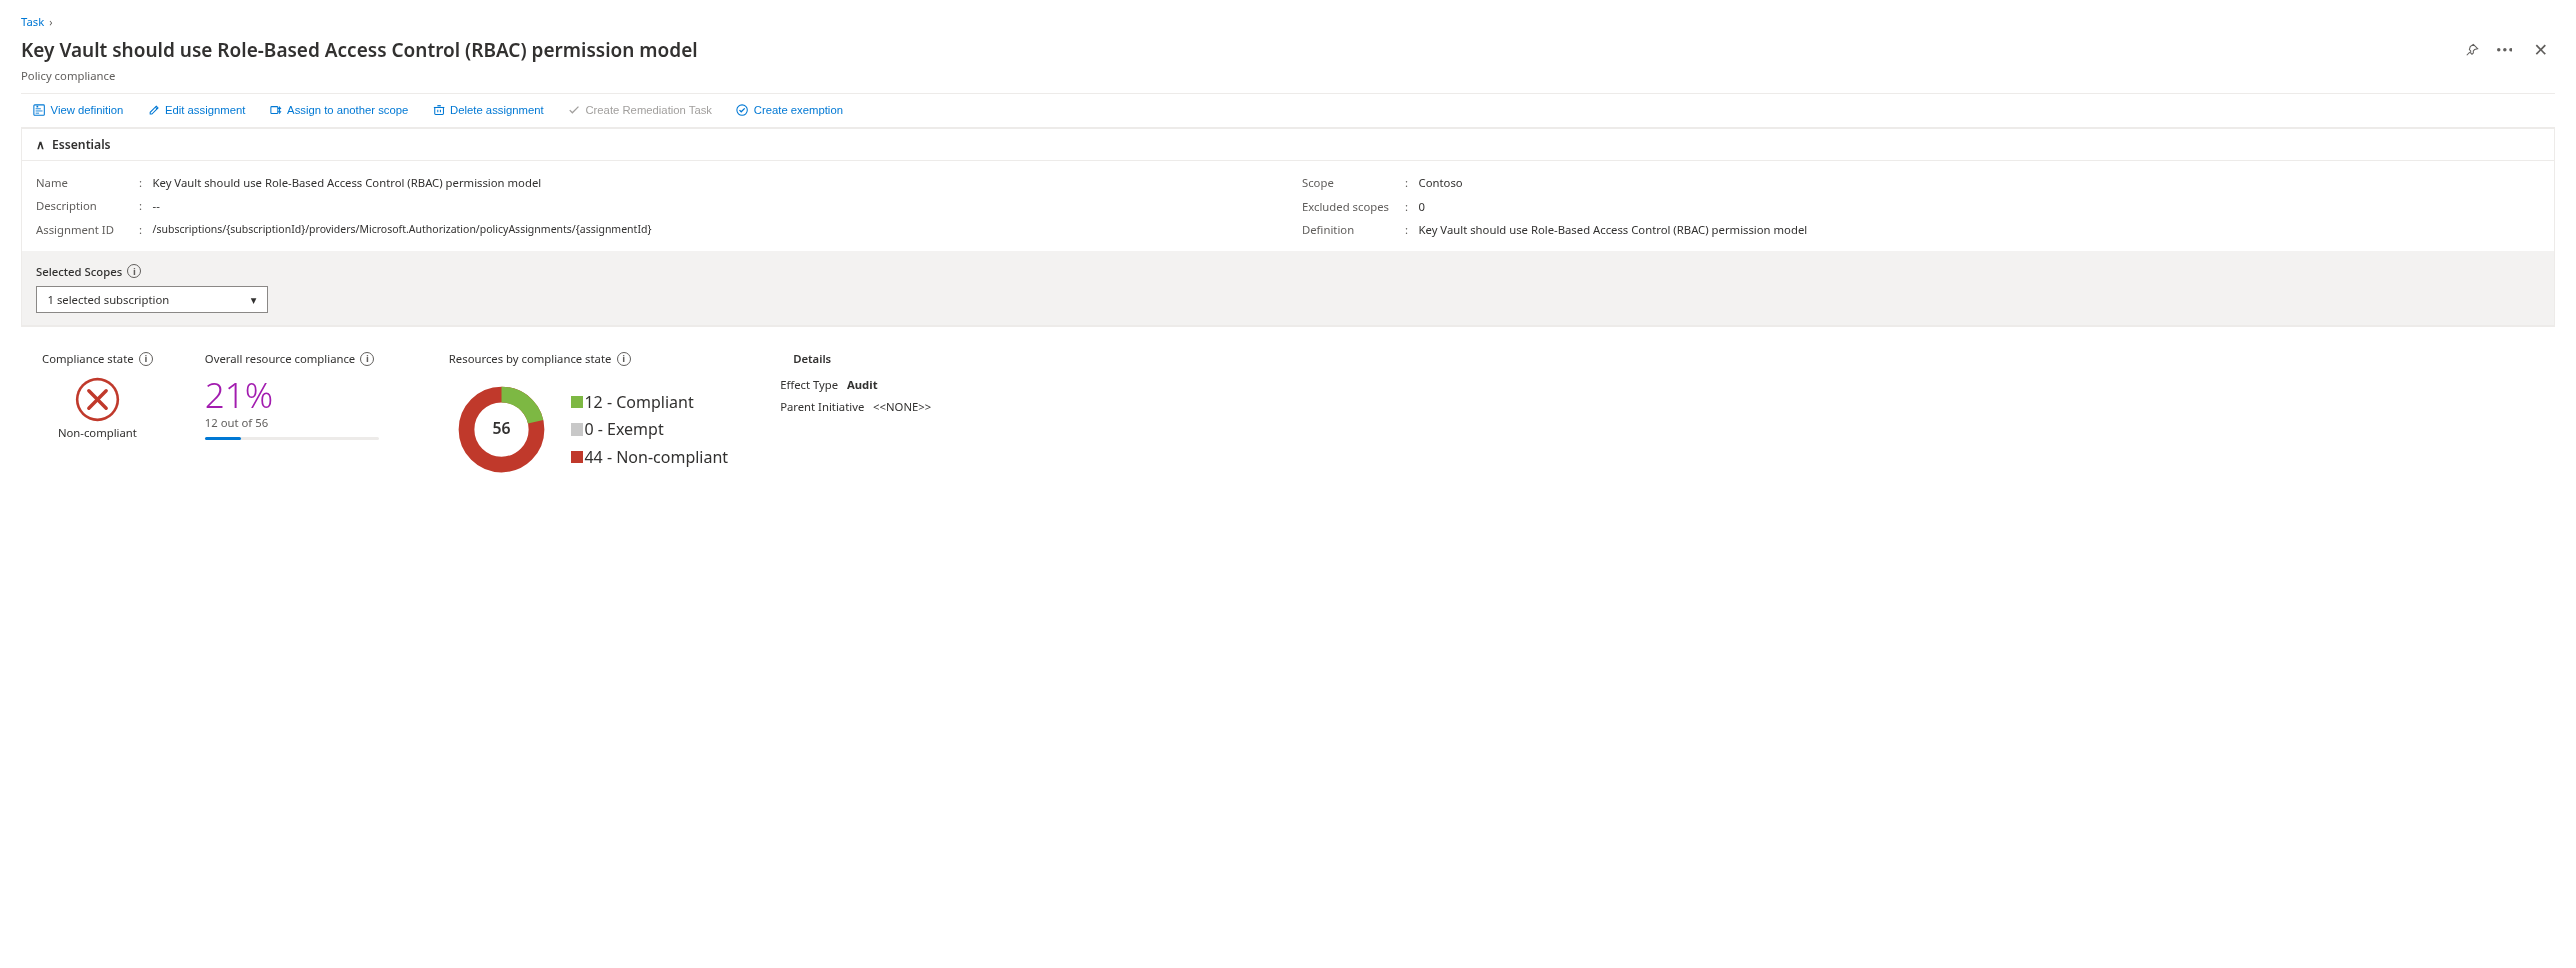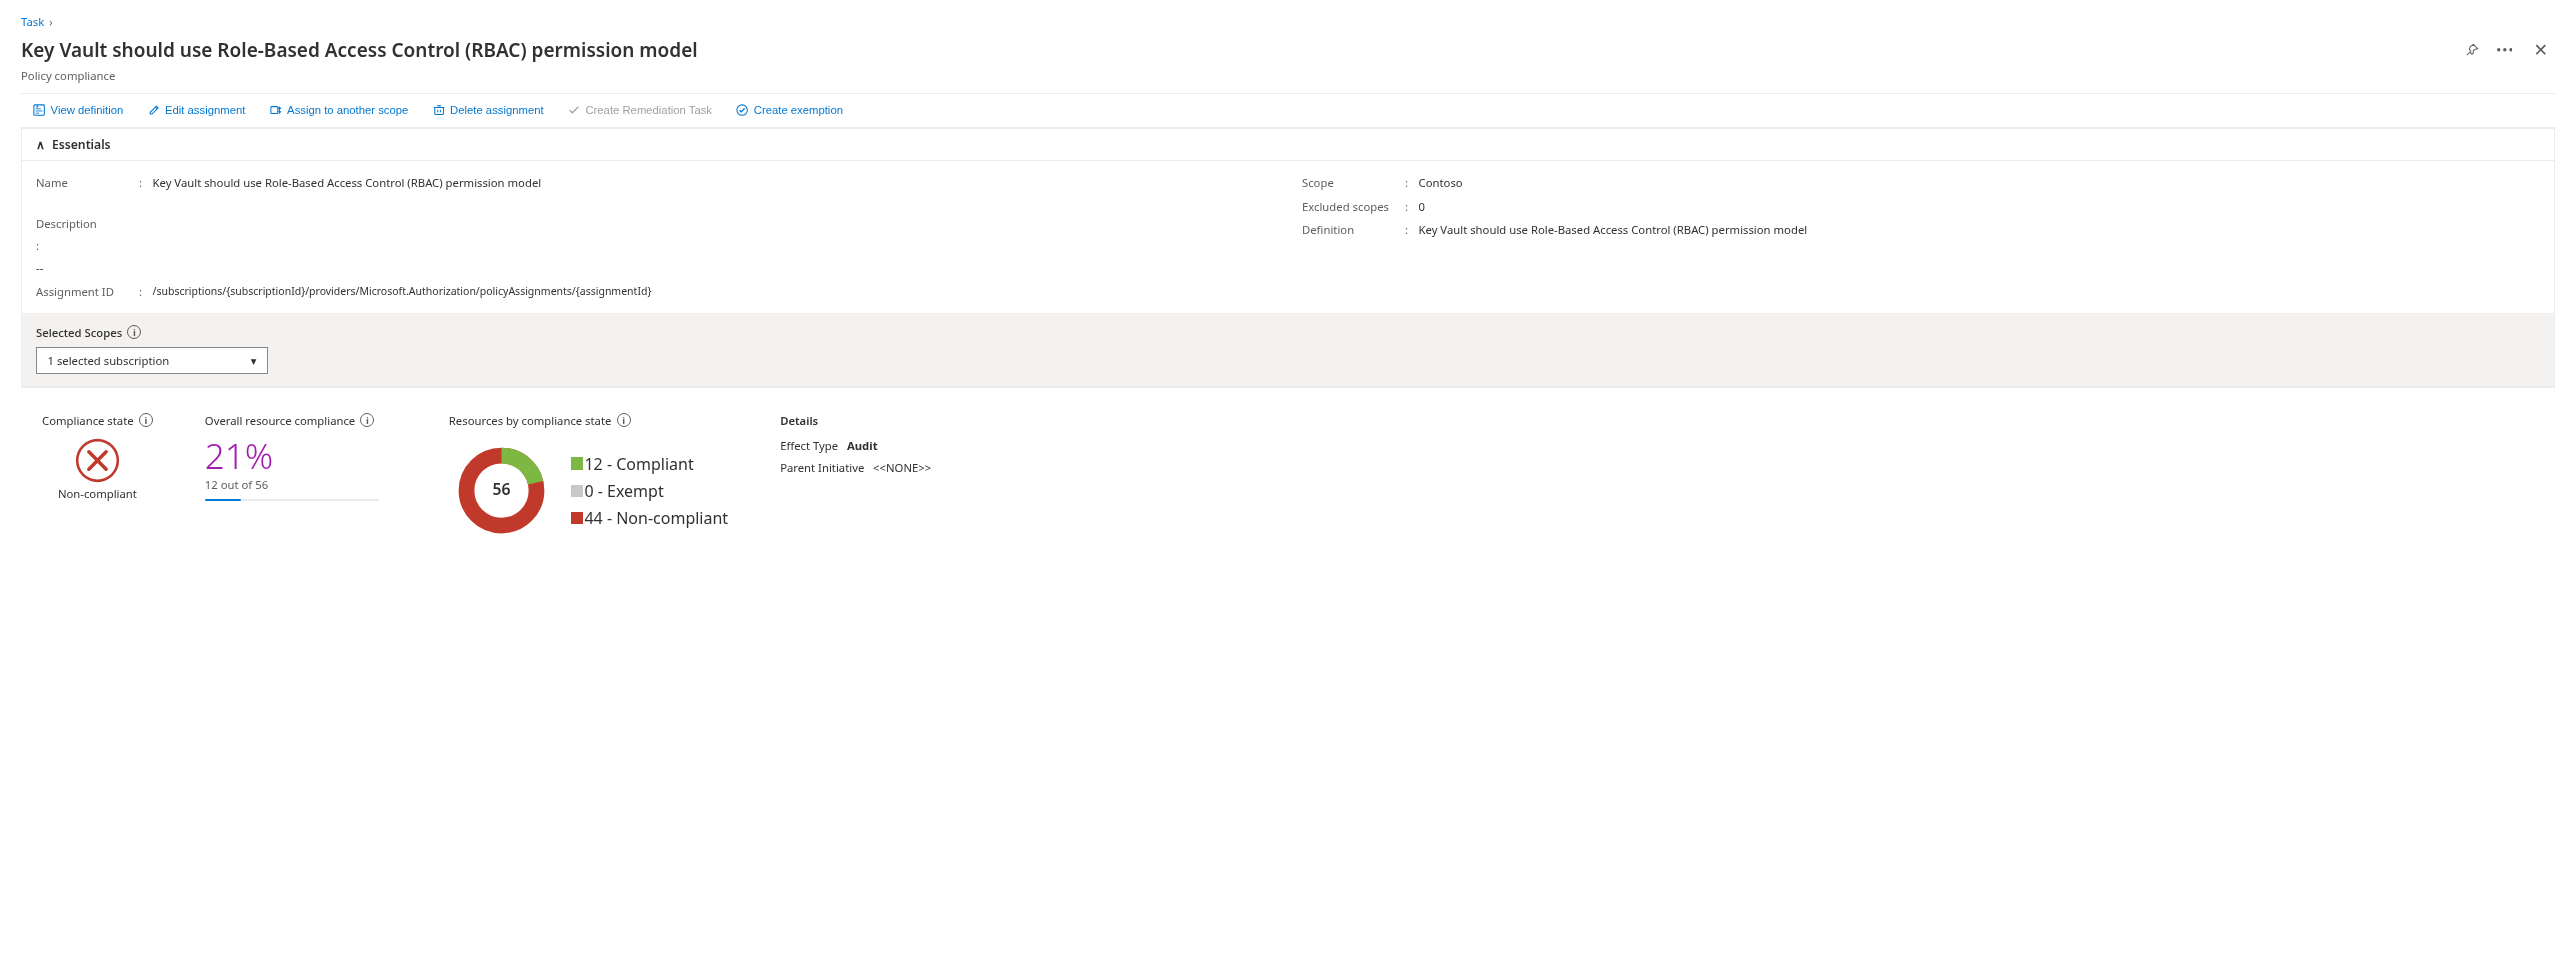--- a/index.html
+++ b/index.html
@@ -261,20 +261,21 @@
     .details-block {
       display: flex;
       flex-direction: column;
       gap: 7px;
     }
     .details-label {
       font-size: 11.3px;
       font-weight: 600;
       color: #323130;
       margin-bottom: 3.5px;
+      margin-left: 13px;
     }
     .details-row {
       font-size: 11.3px;
       color: #323130;
     }
     .details-bold {
       font-weight: 700;
     }
   </style>
 </head>
@@ -383,21 +384,21 @@
       <span>Essentials</span>
     </div>
     <div class="essentials-content">
 
       <div>
         <div class="essentials-row">
           <span class="essentials-label">Name</span>
           <span class="essentials-colon">:</span>
           <span class="essentials-value">Key Vault should use Role-Based Access Control (RBAC) permission model</span>
         </div>
-        <div class="essentials-row" style="margin-top:26px;flex-direction:column;">
+        <div class="essentials-row" style="margin-top:8px;">
           <span class="essentials-label">Description</span>
           <span class="essentials-colon">:</span>
           <span class="essentials-value">--</span>
         </div>
         <div class="essentials-row" style="margin-top:8.7px;">
           <span class="essentials-label">Assignment ID</span>
           <span class="essentials-colon">:</span>
           <span class="essentials-value long">/subscriptions/{subscriptionId}/providers/Microsoft.Authorization/policyAssignments/{assignmentId}</span>
         </div>
       </div>

